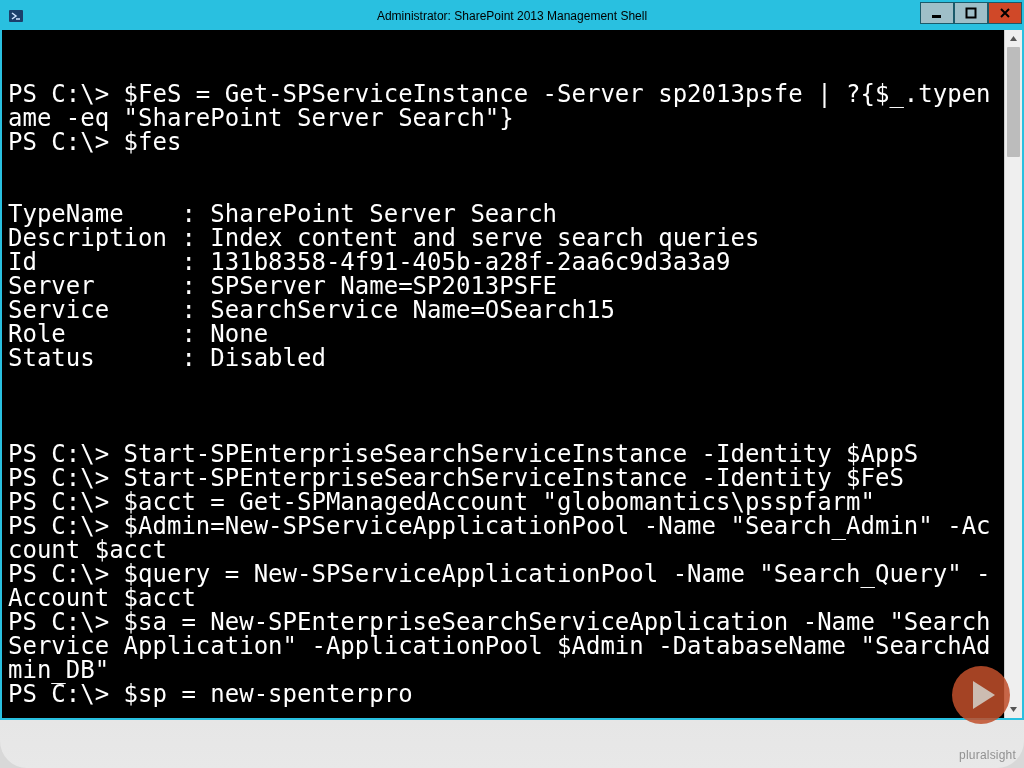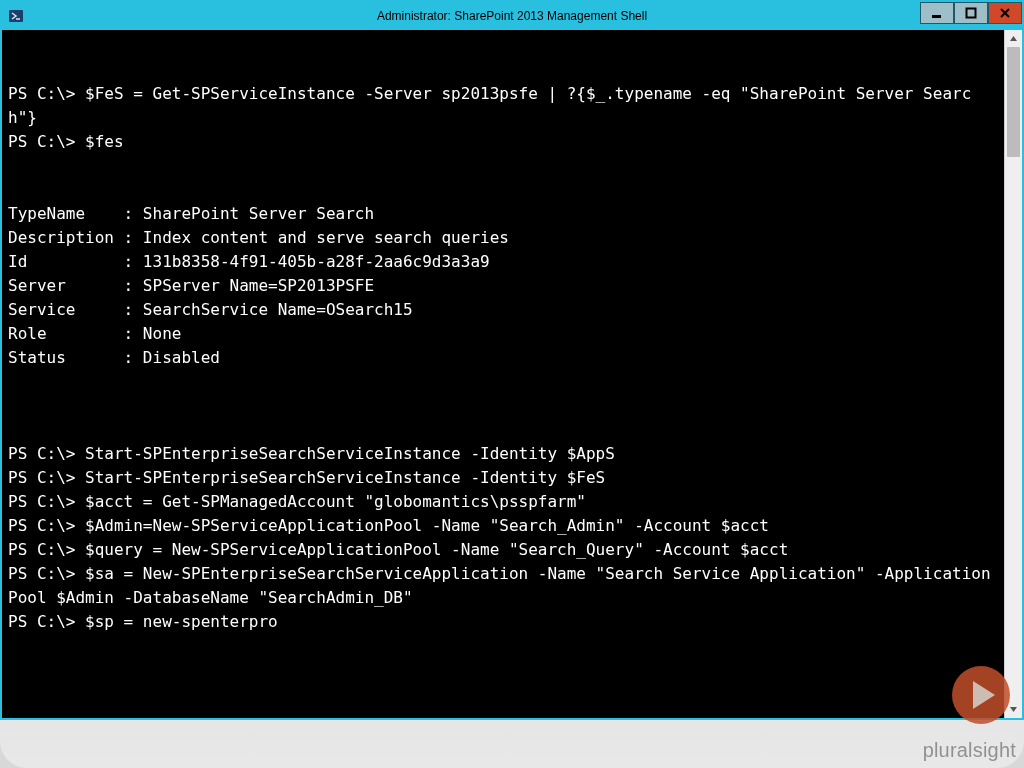--- a/index.html
+++ b/index.html
@@ -85,21 +85,21 @@
     top: 28px;
     bottom: 0;
     background: #000;
     display: flex;
   }
   .console {
     flex: 1;
     padding: 4px 4px 4px 6px;
     color: #fff;
     font-family: "Lucida Console", "Consolas", monospace;
-    font-size: 16px;
+    font-size: 24px;
     line-height: 24px;
     white-space: pre-wrap;
     word-break: break-all;
     overflow: hidden;
   }
   .scrollbar {
     width: 17px;
     background: #efefef;
     position: relative;
     border-left: 1px solid #cfcfcf;
@@ -159,21 +159,21 @@
   .play-badge .tri {
     width: 0;
     height: 0;
     border-left: 22px solid #f0ddd0;
     border-top: 14px solid transparent;
     border-bottom: 14px solid transparent;
     margin-left: 6px;
   }
   .watermark-text {
     color: #888;
-    font-size: 20px;
+    font-size: 12px;
     letter-spacing: 0.2px;
   }
 </style>
 </head>
 <body>
 
 <div class="desktop">
 
   <div class="window">
 

